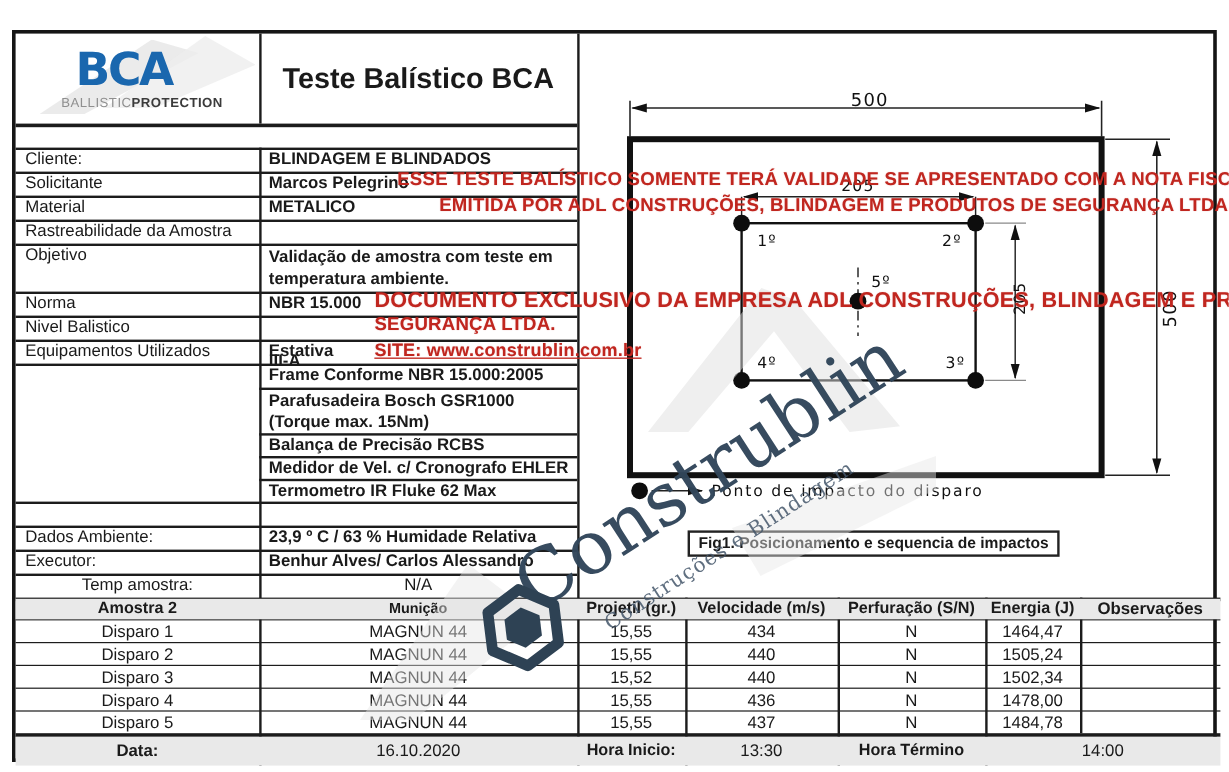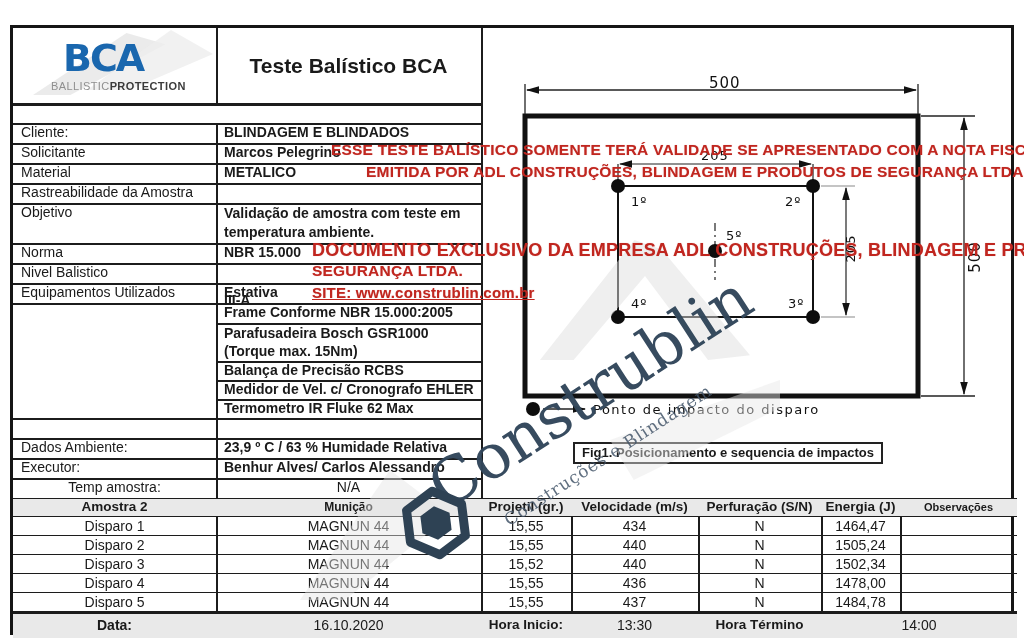--- a/index.html
+++ b/index.html
@@ -81,21 +81,21 @@
     <div class="vl" style="left:887px;top:470px;width:1.5px;height:113px;"></div>
 
     <div class="logo-box">
       <div class="swoosh" style="left:20px;top:5px;width:170px;height:62px;background:#e6e6e6;opacity:.8;clip-path:polygon(0 100%,55% 0,78% 18%,22% 100%);"></div>
       <div class="swoosh" style="left:60px;top:2px;width:140px;height:60px;background:#eeeeee;opacity:.8;clip-path:polygon(10% 100%,70% 0,100% 40%,40% 100%);"></div>
       <div class="logo-text">BCA</div>
       <div class="logo-sub">
         <span style="color:#8f8f8f;">BALLISTIC</span><span style="color:#3b3b3b;font-weight:bold;">PROTECTION</span>
       </div>
     </div>
-    <div class="cell bold ctr" style="left:203px;top:0;width:265px;height:75px;line-height:75px;font-size:21px;">Teste Balístico BCA</div>
+    <div class="cell bold ctr" style="left:203px;top:0;width:265px;height:75px;line-height:75px;font-size:24px;">Teste Balístico BCA</div>
 
     <div class="cell lbl" style="left:0;top:95px;width:203px;height:20px;line-height:19px;">Cliente:</div>
     <div class="cell val" style="left:203px;top:95px;width:265px;height:20px;line-height:19px;">BLINDAGEM E BLINDADOS</div>
     <div class="cell lbl" style="left:0;top:115px;width:203px;height:20px;line-height:19px;">Solicitante</div>
     <div class="cell val" style="left:203px;top:115px;width:265px;height:20px;line-height:19px;">Marcos Pelegrino</div>
     <div class="cell lbl" style="left:0;top:135px;width:203px;height:20px;line-height:19px;">Material</div>
     <div class="cell val" style="left:203px;top:135px;width:265px;height:20px;line-height:19px;">METALICO</div>
     <div class="cell lbl" style="left:0;top:155px;width:203px;height:20px;line-height:19px;">Rastreabilidade da Amostra</div>
     <div class="cell lbl" style="left:0;top:175px;width:203px;height:40px;line-height:19px;">Objetivo</div>
     <div class="cell val wrap" style="left:203px;top:176px;width:262px;height:40px;line-height:19px;">Validação de amostra com teste em temperatura ambiente.</div>
@@ -119,21 +119,21 @@
 
     <div class="cell grayrow" style="left:0;top:471px;width:1004px;height:17px;"></div>
     <div class="cell grayrow" style="left:0;top:586px;width:1004px;height:24px;"></div>
 
     <div class="cell bold ctr" style="left:0;top:470px;width:203px;height:18px;line-height:18px;font-size:13.5px;">Amostra 2</div>
     <div class="cell bold ctr" style="left:203px;top:470px;width:265px;height:18px;line-height:18px;font-size:12px;">Munição</div>
     <div class="cell bold ctr" style="left:468px;top:470px;width:90px;height:18px;line-height:18px;font-size:13.5px;">Projetil (gr.)</div>
     <div class="cell bold ctr" style="left:558px;top:470px;width:127px;height:18px;line-height:18px;font-size:13.5px;">Velocidade (m/s)</div>
     <div class="cell bold ctr" style="left:685px;top:470px;width:123px;height:18px;line-height:18px;font-size:13.5px;">Perfuração (S/N)</div>
     <div class="cell bold ctr" style="left:808px;top:470px;width:79px;height:18px;line-height:18px;font-size:13.5px;">Energia (J)</div>
-    <div class="cell bold ctr" style="left:887px;top:470px;width:117px;height:18px;line-height:18px;font-size:11px;">Observações</div>
+    <div class="cell bold ctr" style="left:887px;top:470px;width:117px;height:18px;line-height:18px;font-size:14px;">Observações</div>
 
     <div class="cell ctr" style="left:0;top:489px;width:203px;height:18px;line-height:18px;">Disparo 1</div>
     <div class="cell ctr" style="left:203px;top:489px;width:265px;height:18px;line-height:18px;">MAGNUN 44</div>
     <div class="cell ctr" style="left:468px;top:489px;width:90px;height:18px;line-height:18px;">15,55</div>
     <div class="cell ctr" style="left:558px;top:489px;width:127px;height:18px;line-height:18px;">434</div>
     <div class="cell ctr" style="left:685px;top:489px;width:123px;height:18px;line-height:18px;">N</div>
     <div class="cell ctr" style="left:808px;top:489px;width:79px;height:18px;line-height:18px;">1464,47</div>
 
     <div class="cell ctr" style="left:0;top:508px;width:203px;height:18px;line-height:18px;">Disparo 2</div>
     <div class="cell ctr" style="left:203px;top:508px;width:265px;height:18px;line-height:18px;">MAGNUN 44</div>

